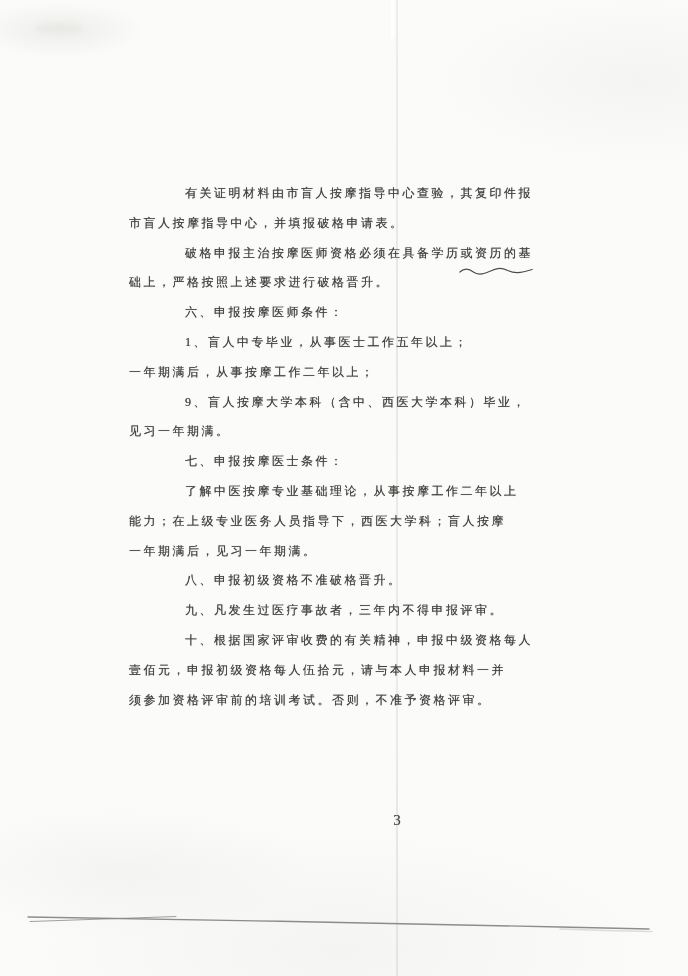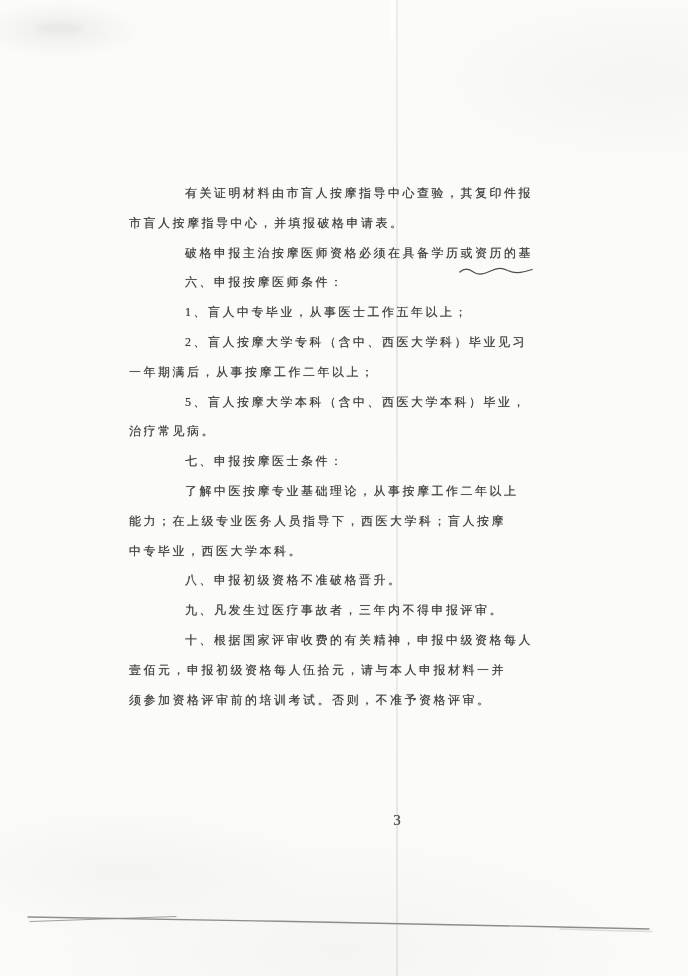--- a/index.html
+++ b/index.html
@@ -116,30 +116,30 @@
 
   <div class="crease"></div>
   <div class="crease-top-highlight"></div>
 
   <div class="content" id="doc-lines">
       <div class="line indent">有关证明材料由市盲人按摩指导中心查验，其复印件报</div>
       <div class="line">市盲人按摩指导中心，并填报破格申请表。</div>
       <div class="line indent">破格申报主治按摩医师资格必须在具备学历<span class="wavy">或资历的<svg viewBox="0 0 84 12" preserveAspectRatio="none">
             <path d="M2 8 C 7 4, 12 4.5, 17 8 S 28 10.5, 36 7 S 48 3.5, 55 6.5 S 68 9.5, 82 5.5" fill="none" stroke="#4c4c48" stroke-width="1.3" stroke-linecap="round"></path>
           </svg></span>基</div>
+      <div class="line">础上，严格按照上述要求进行破格晋升。</div>
       <div class="line indent">六、申报按摩医师条件：</div>
       <div class="line indent">1、盲人中专毕业，从事医士工作五年以上；</div>
-      <div class="line indent">2、盲人按摩大学专科（含中、西医大学科）毕业见习</div>
       <div class="line">一年期满后，从事按摩工作二年以上；</div>
-      <div class="line indent">5、盲人按摩大学本科（含中、西医大学本科）毕业，</div>
-      <div class="line">治疗常见病。</div>
+      <div class="line indent">9、盲人按摩大学本科（含中、西医大学本科）毕业，</div>
+      <div class="line">见习一年期满。</div>
       <div class="line indent">七、申报按摩医士条件：</div>
       <div class="line indent">了解中医按摩专业基础理论，从事按摩工作二年以上</div>
       <div class="line">能力；在上级专业医务人员指导下，西医大学科；盲人按摩</div>
-      <div class="line">中专毕业，西医大学本科。</div>
+      <div class="line">一年期满后，见习一年期满。</div>
       <div class="line indent">八、申报初级资格不准破格晋升。</div>
       <div class="line indent">九、凡发生过医疗事故者，三年内不得申报评审。</div>
       <div class="line indent">十、根据国家评审收费的有关精神，申报中级资格每人</div>
       <div class="line">壹佰元，申报初级资格每人伍拾元，请与本人申报材料一并</div>
       <div class="line">须参加资格评审前的培训考试。否则，不准予资格评审。</div>
     </div>
 
   <div class="page-number">3</div>
 
   <svg class="paper-edge" viewBox="0 0 688 76" preserveAspectRatio="none">

